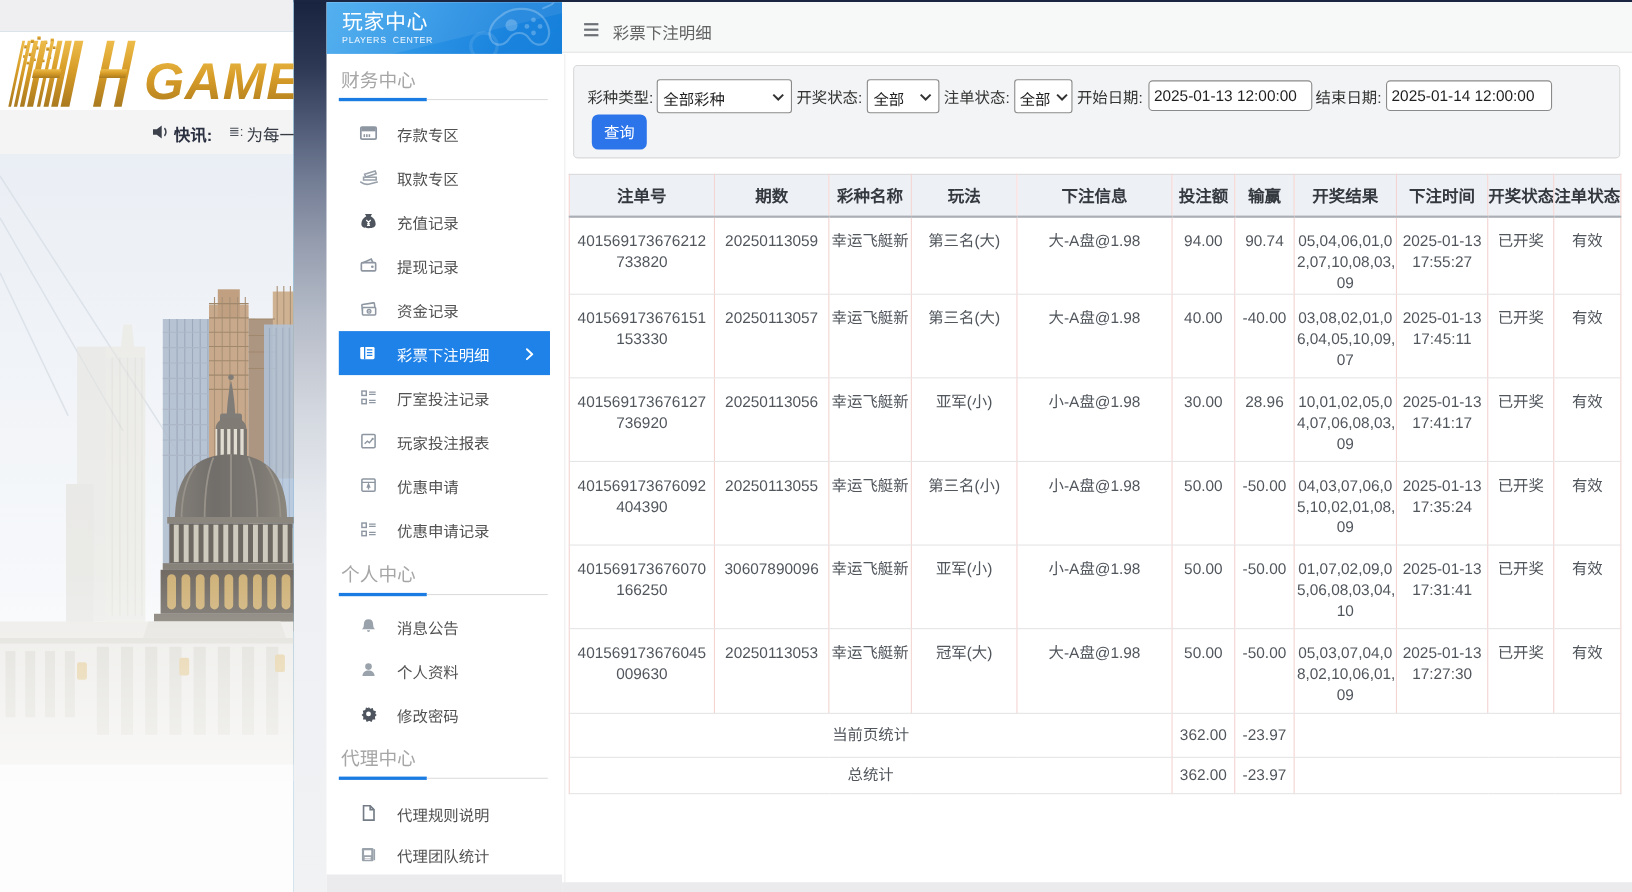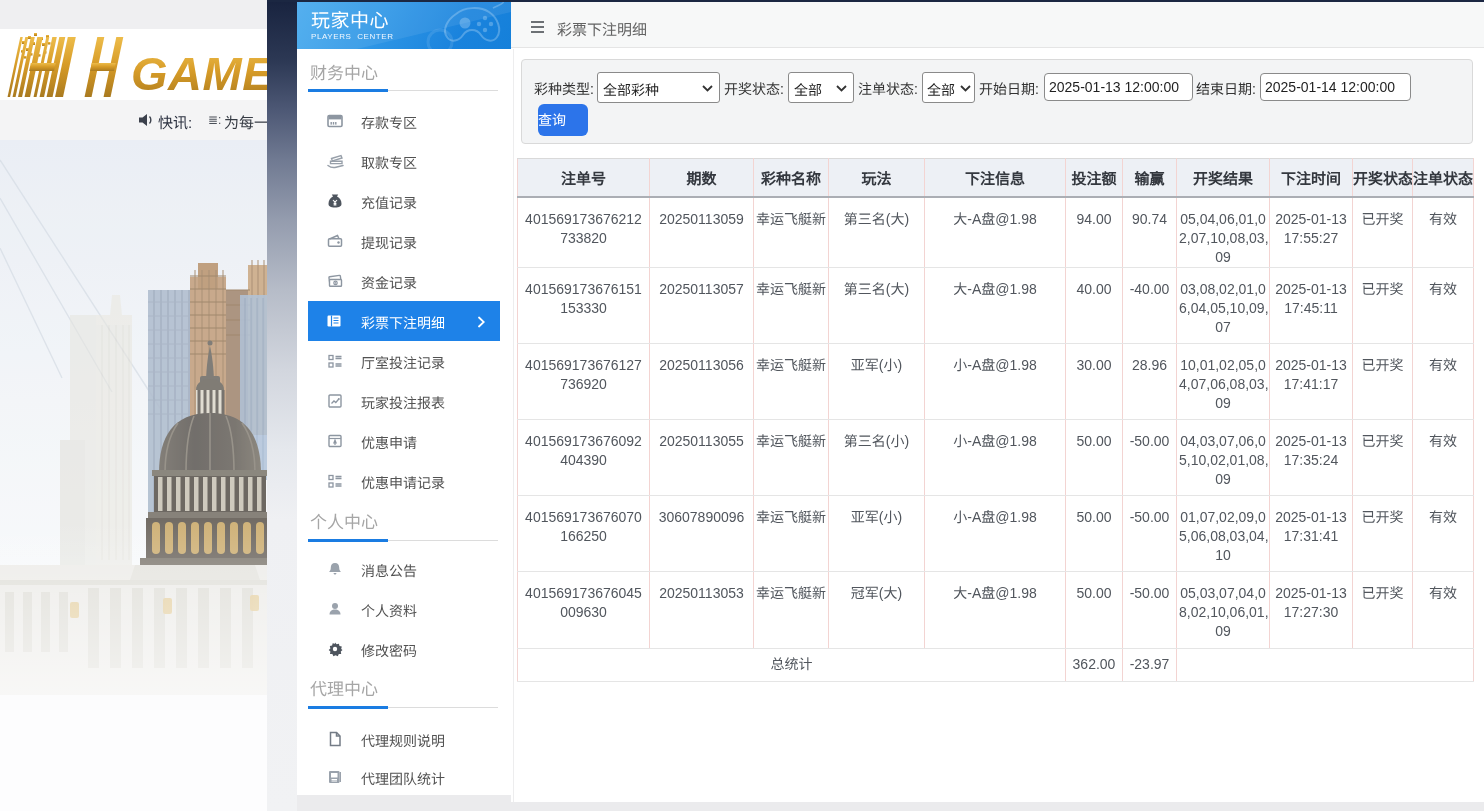--- a/index.html
+++ b/index.html
@@ -44,21 +44,21 @@
 .tbar .ham i{position:absolute;left:0;width:13px;height:2px;background:#6d7175}
 .tbar .tt{position:absolute;left:46px;top:16px;font-size:15px;color:#636363}
 .fpanel{left:10px;top:57px;width:952px;height:85px;background:#f3f4f5;border:1px solid #d9d9d9;border-radius:4px}
 .flabel{position:absolute;top:15px;height:28px;line-height:28px;font-size:14px;color:#333}
 .fsel,.finp{position:absolute;top:13px;height:28px;background:#fff;border:1px solid #8a8a8a;border-radius:4px;font-size:14px;color:#1f1f1f;display:flex;align-items:center}
 .fsel{top:12px;height:31px}
 .fsel{border-radius:3px}
 .fsel .sv{position:absolute;right:6px;top:12px;line-height:0;height:7px}
 .fsel>span:first-child{margin-top:2px}
 .finp>span{margin-top:0}
-.qbtn{position:absolute;left:16px;top:44px;width:50px;height:32px;background:#2c74ea;border-radius:6px;color:#fff;font-size:14px;text-align:left;line-height:32px}
+.qbtn{position:absolute;left:16px;top:44px;width:50px;height:32px;background:#2c74ea;border-radius:6px;color:#fff;font-size:14px;text-align:center;line-height:32px}
 
 table.bt{position:absolute;left:6px;top:156px;border-collapse:collapse;table-layout:fixed;width:956px;font-size:14px;color:#51565d}
 table.bt td,table.bt th{border-left:1px solid #f3d4d2;border-right:1px solid #f3d4d2;border-top:1px solid #e5e5e5;border-bottom:1px solid #e5e5e5;overflow:hidden;padding:0 2px;text-align:center;vertical-align:top}
 table.bt thead th{background:#edf0f5;color:#34383f;font-size:15px;border-bottom:2px solid #abaeb4;border-top:1px solid #d9d9d9;vertical-align:middle;padding:0;font-weight:bold;white-space:nowrap}
 table.bt td{line-height:19px;padding-top:12px}
 table.bt tr.sum td{vertical-align:middle;padding-top:0}
 </style>
 </head>
 <body>
 <div class="page">
@@ -111,21 +111,21 @@
           </g>
         </g>
         <text x="131" y="61" font-family="Liberation Sans,sans-serif" font-size="47" font-weight="bold" font-style="italic" letter-spacing="0.5" fill="url(#gold)">GAME</text>
       </svg>
     </div>
     <div class="abs news">
       <svg width="15" height="14" viewBox="0 0 15 14" style="position:absolute;left:139px;top:13px">
           <path d="M0 4.5 h3.5 L8 1 v12 L3.5 9.5 H0 z" fill="#3c414c"></path>
           <path d="M10.5 3.5 c1.8 1.8 1.8 5.2 0 7" stroke="#3c414c" stroke-width="1.4" fill="none"></path>
         </svg>
-      <span style="position:absolute;left:158px;top:11px;font-size:15px;font-weight:normal;color:#2b3140">快讯:</span>
+      <span style="position:absolute;left:158px;top:11px;font-size:15px;font-weight:bold;color:#2b3140">快讯:</span>
       <span style="position:absolute;left:208px;top:13px;font-size:12px;color:#4a4f58">≣:</span>
       <span style="position:absolute;left:224px;top:11px;font-size:15px;color:#363b44;white-space:nowrap">为每一</span>
     </div>
     <div class="abs hero">
       <svg width="267" height="671" viewBox="0 0 267 671" style="position:absolute;left:0;top:0">
         <defs>
           <linearGradient id="fadew" x1="0" y1="0" x2="0" y2="1">
             <stop offset="0" stop-color="#ffffff" stop-opacity="0"></stop>
               <stop offset="0.55" stop-color="#ffffff" stop-opacity="0.55"></stop>
               <stop offset="1" stop-color="#ffffff" stop-opacity="0.97"></stop>
@@ -622,20 +622,26 @@
             <td>幸运飞艇新</td>
             <td>冠军(大)</td>
             <td>大-A盘@1.98</td>
             <td>50.00</td>
             <td>-50.00</td>
             <td>05,03,07,04,0<br>8,02,10,06,01,<br>09</td>
             <td>2025-01-13<br>17:27:30</td>
             <td>已开奖</td>
             <td>有效</td>
           </tr>
+      <tr class="sum" style="height:40px">
+            <td colspan="5">当前页统计</td>
+            <td>362.00</td>
+            <td>-23.97</td>
+            <td colspan="4"></td>
+          </tr>
       <tr class="sum" style="height:33px">
             <td colspan="5">总统计</td>
             <td>362.00</td>
             <td>-23.97</td>
             <td colspan="4"></td>
           </tr>
       </tbody>
     </table>
   </div>
   <div class="abs mainfoot"></div>

